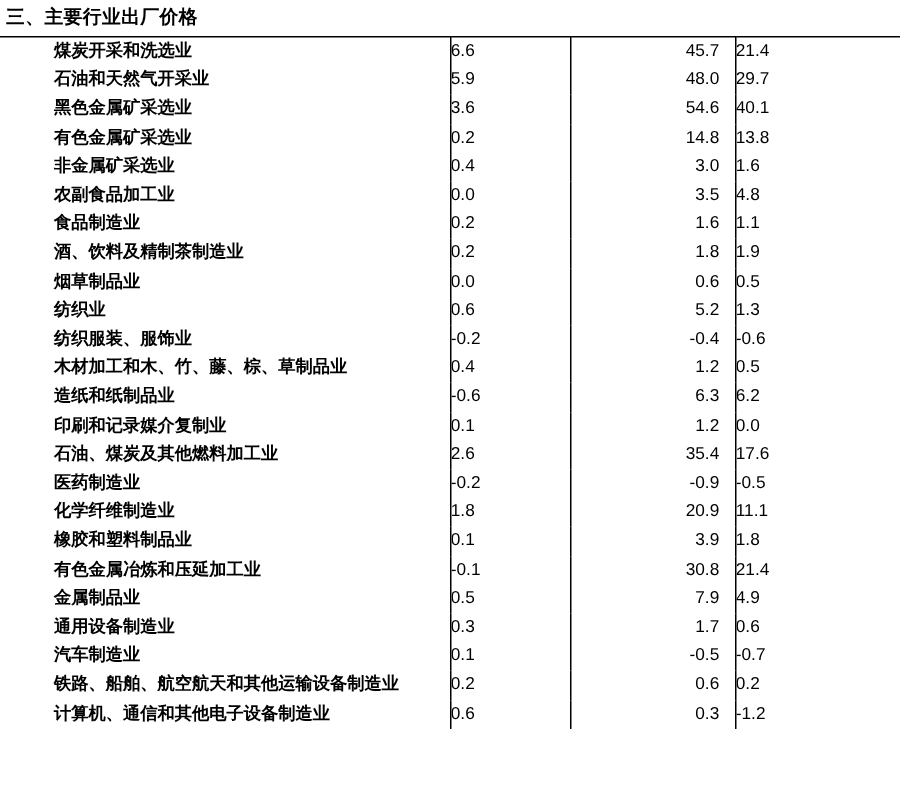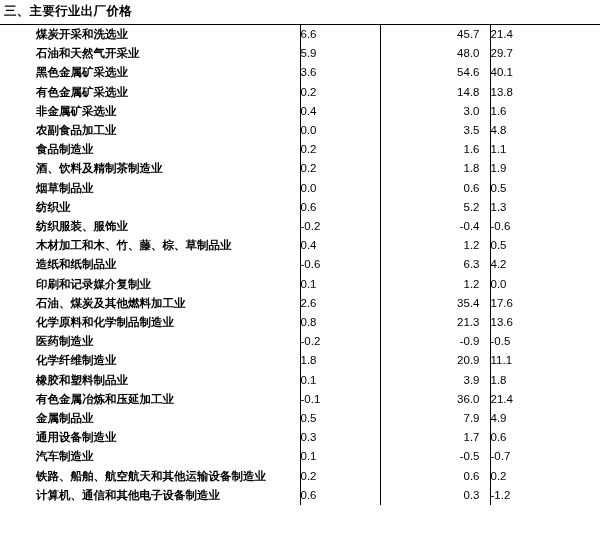--- a/index.html
+++ b/index.html
@@ -151,62 +151,56 @@
       <tr>
         <td class="col-name">木材加工和木、竹、藤、棕、草制品业</td>
         <td class="col-v1">0.4</td>
         <td class="col-v2">1.2</td>
         <td class="col-v3">0.5</td>
       </tr>
       <tr>
         <td class="col-name">造纸和纸制品业</td>
         <td class="col-v1">-0.6</td>
         <td class="col-v2">6.3</td>
-        <td class="col-v3">4.2</td>
+        <td class="col-v3">6.2</td>
       </tr>
       <tr>
         <td class="col-name">印刷和记录媒介复制业</td>
         <td class="col-v1">0.1</td>
         <td class="col-v2">1.2</td>
         <td class="col-v3">0.0</td>
       </tr>
       <tr>
         <td class="col-name">石油、煤炭及其他燃料加工业</td>
         <td class="col-v1">2.6</td>
         <td class="col-v2">35.4</td>
         <td class="col-v3">17.6</td>
       </tr>
       <tr>
-        <td class="col-name">化学原料和化学制品制造业</td>
-        <td class="col-v1">0.8</td>
-        <td class="col-v2">21.3</td>
-        <td class="col-v3">13.6</td>
-      </tr>
-      <tr>
         <td class="col-name">医药制造业</td>
         <td class="col-v1">-0.2</td>
         <td class="col-v2">-0.9</td>
         <td class="col-v3">-0.5</td>
       </tr>
       <tr>
         <td class="col-name">化学纤维制造业</td>
         <td class="col-v1">1.8</td>
         <td class="col-v2">20.9</td>
         <td class="col-v3">11.1</td>
       </tr>
       <tr>
         <td class="col-name">橡胶和塑料制品业</td>
         <td class="col-v1">0.1</td>
         <td class="col-v2">3.9</td>
         <td class="col-v3">1.8</td>
       </tr>
       <tr>
         <td class="col-name">有色金属冶炼和压延加工业</td>
         <td class="col-v1">-0.1</td>
-        <td class="col-v2">36.0</td>
+        <td class="col-v2">30.8</td>
         <td class="col-v3">21.4</td>
       </tr>
       <tr>
         <td class="col-name">金属制品业</td>
         <td class="col-v1">0.5</td>
         <td class="col-v2">7.9</td>
         <td class="col-v3">4.9</td>
       </tr>
       <tr>
         <td class="col-name">通用设备制造业</td>

